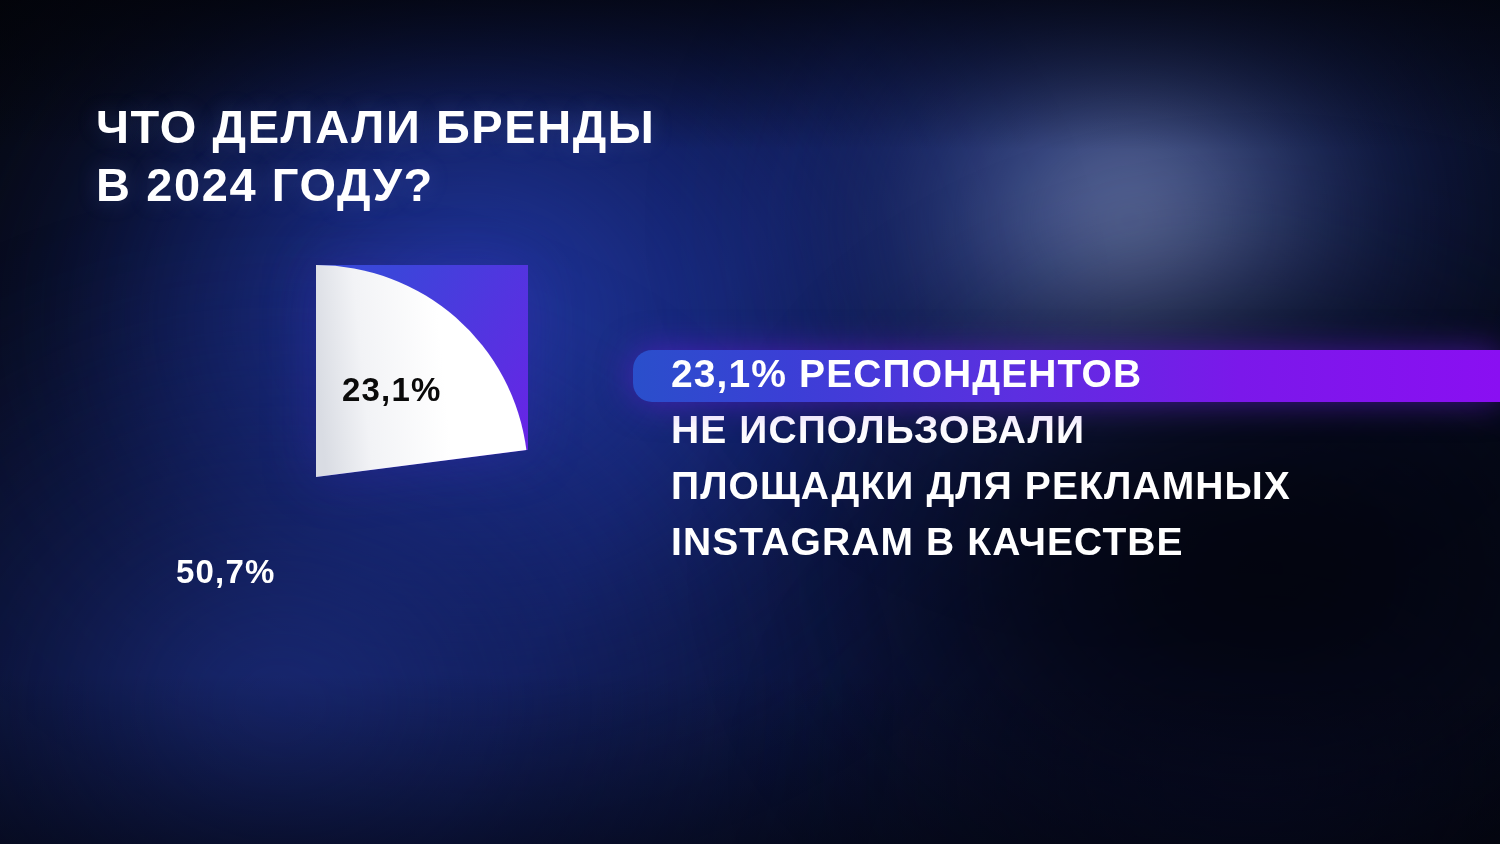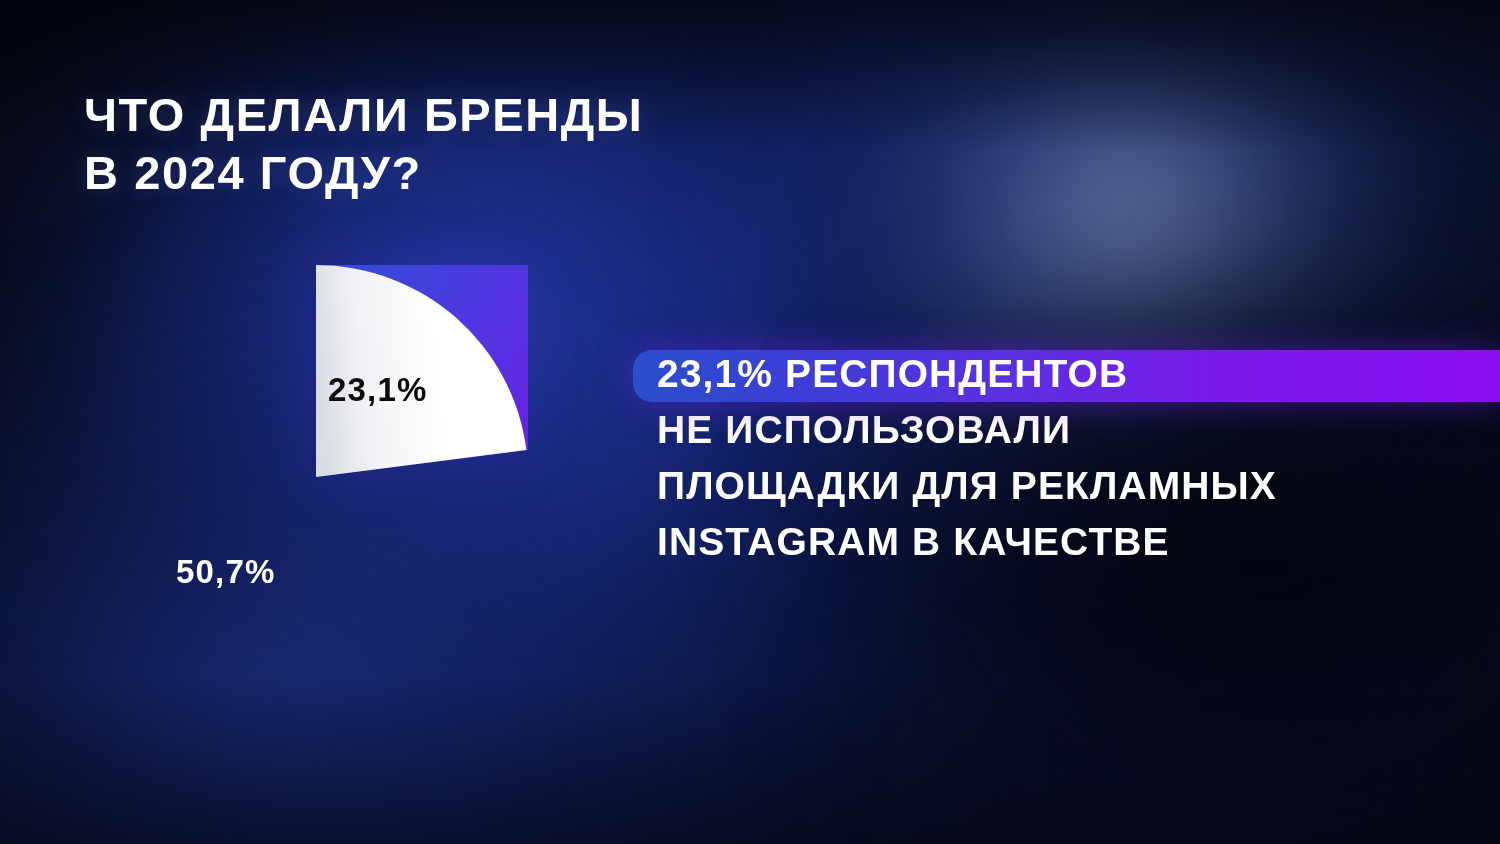--- a/index.html
+++ b/index.html
@@ -96,21 +96,21 @@
   .bottom-shade {
     position: absolute; left:0; right:0; bottom:0; height: 170px;
     background: linear-gradient(to top, rgba(2,3,9,0.55), rgba(2,3,9,0));
   }
 
   
   .title {
     position: absolute;
     left: 84px;
     top: 86px;
-    margin: 0;
+    margin: 12px;
     color: #ffffff;
     font-size: 47px;
     line-height: 58px;
     font-weight: 700;
     letter-spacing: 1.6px;
     text-transform: uppercase;
     white-space: pre-line;
     text-shadow: 0 0 22px rgba(120,150,255,0.22);
   }
 
@@ -130,42 +130,42 @@
     font-size: 33px;
     font-weight: 700;
     letter-spacing: 1.2px;
     white-space: nowrap;
   }
   .slice-label-major {
     left: 72px; top: 288px;
     color: #ffffff;
   }
   .slice-label-minor {
-    left: 224px; top: 106px;
+    left: 238px; top: 106px;
     color: #0a0a0a;
     text-align: right;
   }
 
   
   .statement {
     position: absolute;
     left: 633px;
     top: 346px;
     right: 0;
   }
   .stmt-line {
     position: relative;
     display: block;
     color: #ffffff;
     font-size: 39px;
     line-height: 56px;
     font-weight: 700;
     letter-spacing: 1.1px;
     text-transform: uppercase;
-    padding-left: 24px;
+    padding-left: 38px;
     white-space: nowrap;
   }
   .stmt-line.highlight {
     z-index: 2;
   }
   .highlight-bar {
     position: absolute;
     left: 0;
     top: 4px;
     width: 867px;

